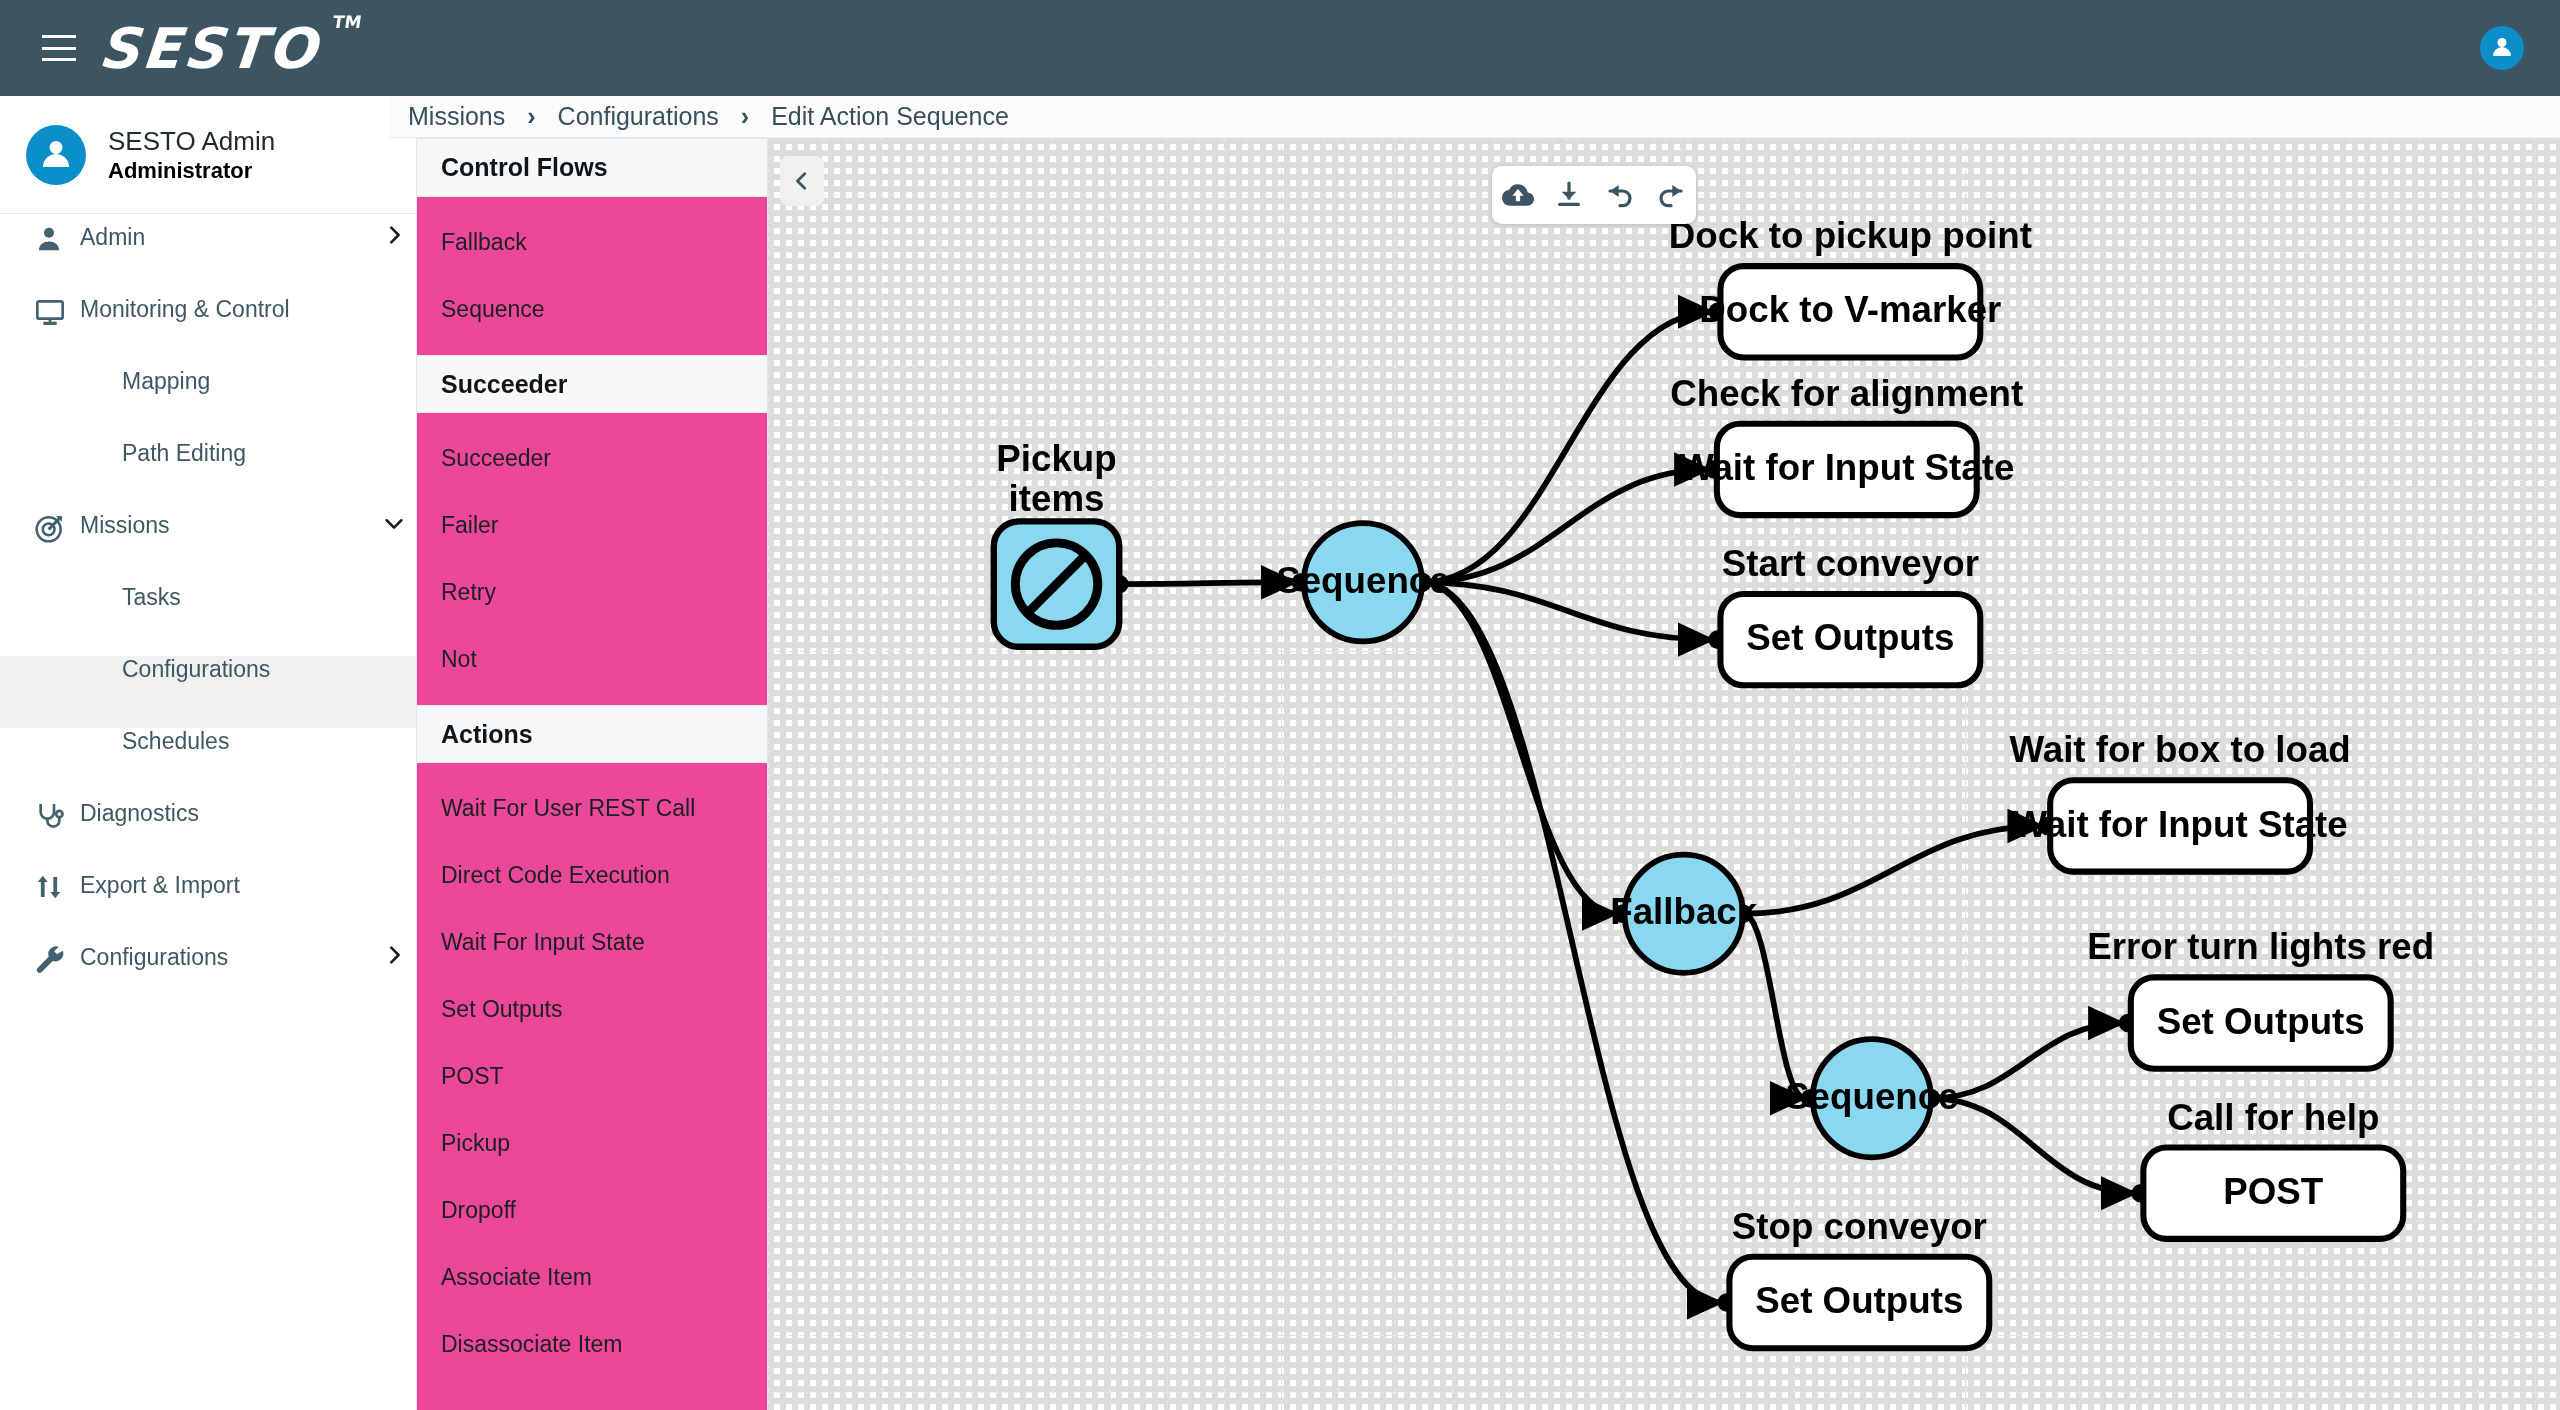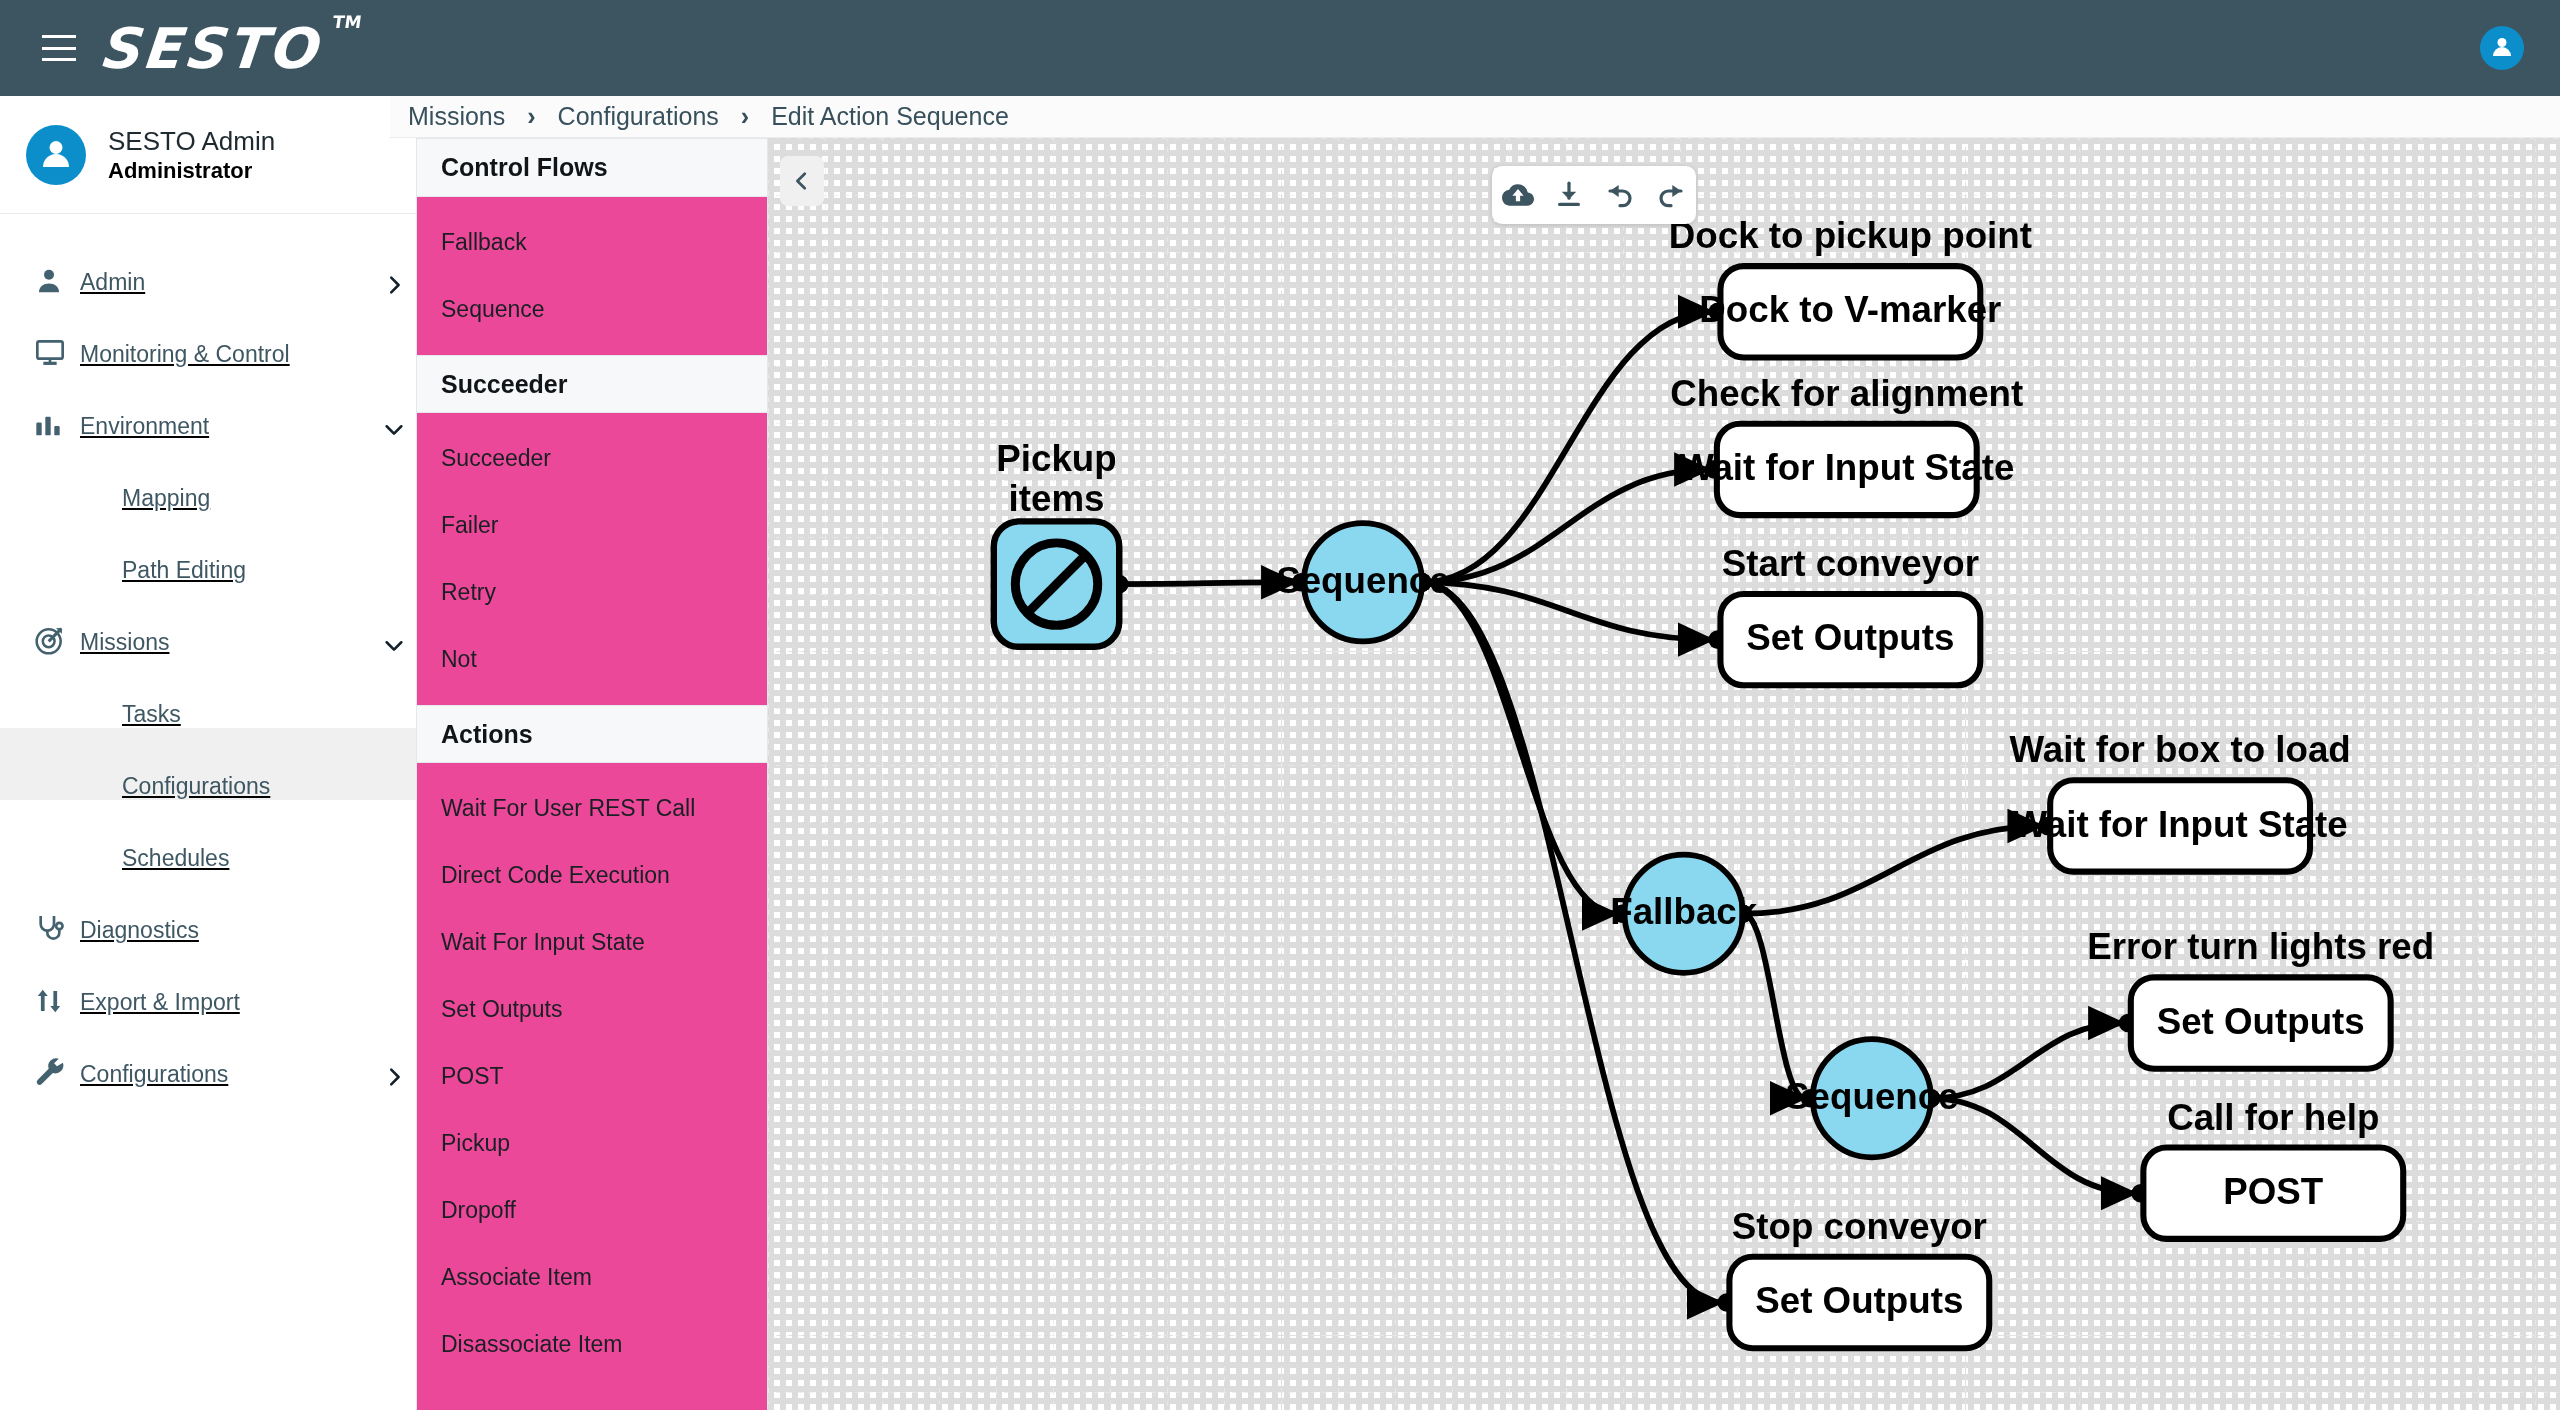--- a/index.html
+++ b/index.html
@@ -75,23 +75,23 @@
   }
   .profile-avatar .person-glyph { width: 32px; height: 32px; }
   .profile-avatar .head { width: 13px; height: 13px; top: 2px; }
   .profile-avatar .body { width: 26px; height: 13px; border-radius: 13px 13px 0 0; bottom: 4px; }
   .profile-text { margin-left: 22px; }
   .profile-name { font-size: 26px; color: #1f2a30; line-height: 1.25; }
   .profile-role { font-size: 22px; color: #000000; font-weight: 700; line-height: 1.25; }
 
   .nav { padding-top: 10px; }
   .nav-item {
-    display: flex; align-items: flex-end;
+    display: flex; align-items: flex-start;
     height: 72px; padding-left: 34px; padding-right: 26px;
-    cursor: pointer; position: relative; text-decoration: underline;
+    cursor: pointer; position: relative;
   }
   .nav-item.sub { padding-left: 122px; }
   .nav-item.active { background: #f0f0f0; }
   .nav-icon {
     width: 46px; flex: none;
     display: flex; align-items: center;
     color: #44616f;
   }
   .nav-label {
     font-size: 23px; color: #3e5763; flex: 1;
@@ -222,35 +222,20 @@
       </div>
       <div class="nav-item">
         <span class="nav-icon">
           <svg width="32" height="32" viewBox="0 0 24 24" fill="none" stroke="#44616f" stroke-width="2">
             <rect x="2.5" y="4" width="19" height="13" rx="1.5"></rect>
             <line x1="12" y1="17" x2="12" y2="20"></line>
             <line x1="7" y1="20.5" x2="17" y2="20.5" stroke-width="2.4"></line>
           </svg>
         </span>
         <span class="nav-label">Monitoring &amp; Control</span>
-      </div>
-      <div class="nav-item">
-        <span class="nav-icon">
-          <svg width="28" height="28" viewBox="0 0 24 24" fill="#44616f">
-            <rect x="2" y="9" width="4.6" height="11" rx="1"></rect>
-            <rect x="9.7" y="4" width="4.6" height="16" rx="1"></rect>
-            <rect x="17.4" y="12" width="4.6" height="8" rx="1"></rect>
-          </svg>
-        </span>
-        <span class="nav-label">Environment</span>
-        <span class="nav-chev">
-          <svg width="22" height="22" viewBox="0 0 24 24" fill="none" stroke="#14202a" stroke-width="2.8" stroke-linecap="round" stroke-linejoin="round">
-            <polyline points="4,9 12,17 20,9"></polyline>
-          </svg>
-        </span>
       </div>
       <div class="nav-item sub">
         <span class="nav-label">Mapping</span>
       </div>
       <div class="nav-item sub">
         <span class="nav-label">Path Editing</span>
       </div>
       <div class="nav-item">
         <span class="nav-icon">
           <svg width="32" height="32" viewBox="0 0 24 24" fill="none" stroke="#44616f" stroke-width="1.9">

